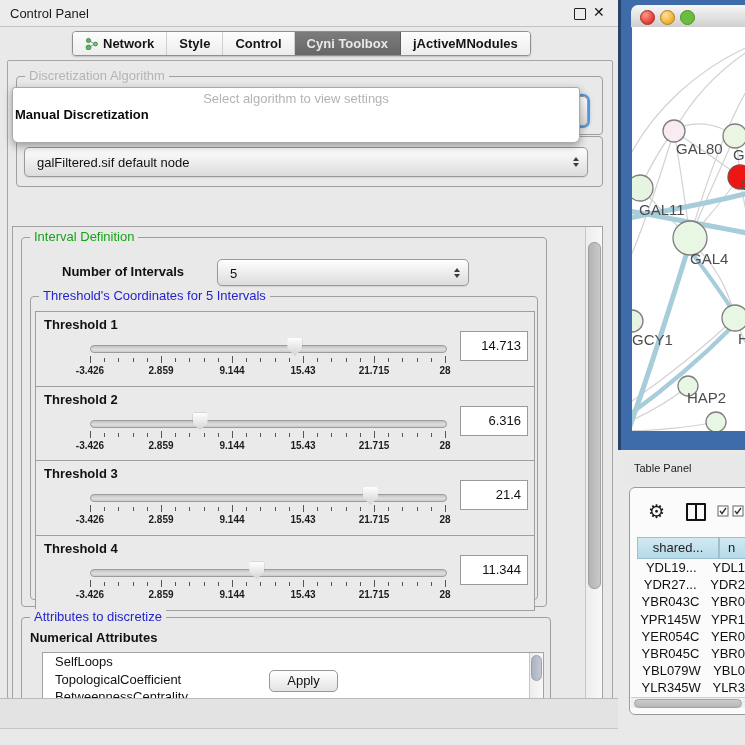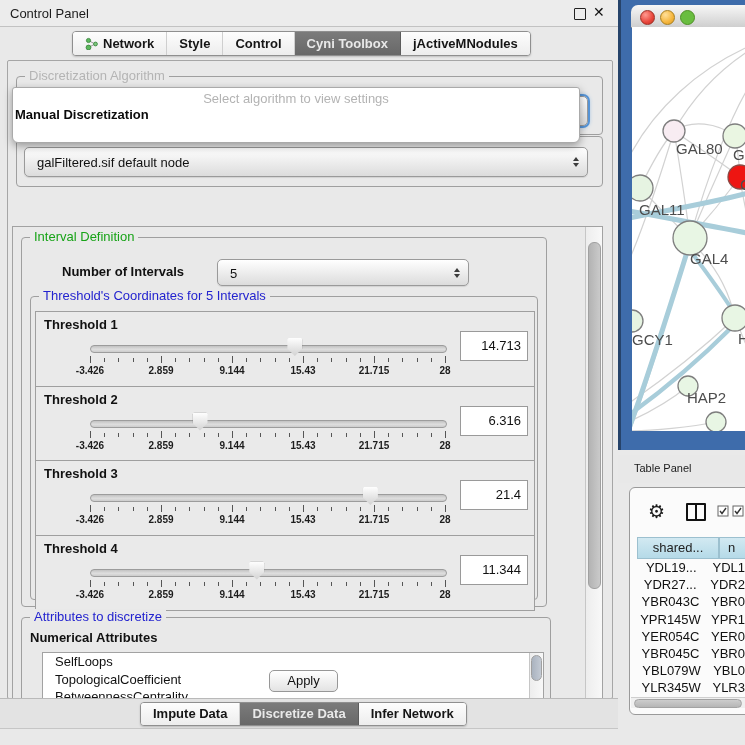--- a/index.html
+++ b/index.html
@@ -347,31 +347,20 @@
     </div>
 
     <div class="vtrack" style="right:0;top:0;width:16px;height:478px;">
       <div class="vthumb" style="left:2px;top:15px;width:11px;height:345px;"></div>
     </div>
   </div>
 
   <div class="btn" style="left:269px;top:670px;width:67px;height:20px;line-height:20px;">Apply</div>
 
   <div class="abs bottom-band"></div>
-  <div class="abs tabstrip" style="left:140px;top:702px;height:22px;">
-    <div class="tab" style="line-height:22px;">
-        <span>Impute Data</span>
-      </div>
-    <div class="tab sel" style="line-height:22px;">
-        <span>Discretize Data</span>
-      </div>
-    <div class="tab" style="line-height:22px;">
-        <span>Infer Network</span>
-      </div>
-  </div>
 
   <div class="abs net-window"></div>
   <div class="abs net-titlebar">
     <div class="light" style="left:9px;background:radial-gradient(circle at 35% 30%,#ff9a90,#e8453a 60%,#bf3027);border:1px solid #9d2f24;"></div>
     <div class="light" style="left:29px;background:radial-gradient(circle at 35% 30%,#ffe09a,#f5b53c 60%,#d99a26);border:1px solid #a87f1e;"></div>
     <div class="light" style="left:49px;background:radial-gradient(circle at 35% 30%,#c9ec9e,#69bd40 60%,#4f9e2b;);border:1px solid #4e8f25;background-color:#69bd40;"></div>
   </div>
   <div class="abs net-canvas">
     <svg width="113" height="404">
         <path d="M42,104 C60,92 85,96 103,109" class="edge-thin"></path>

